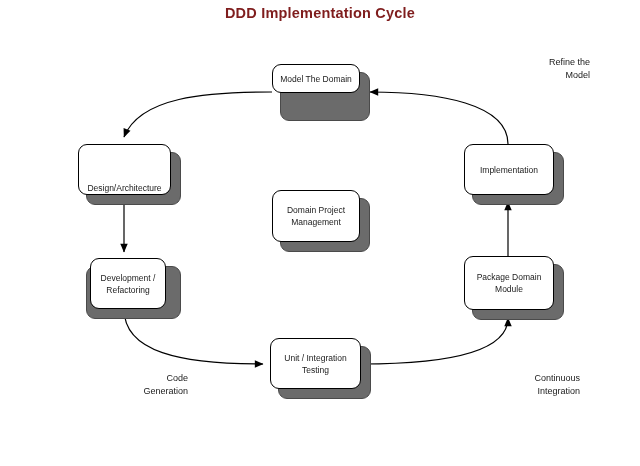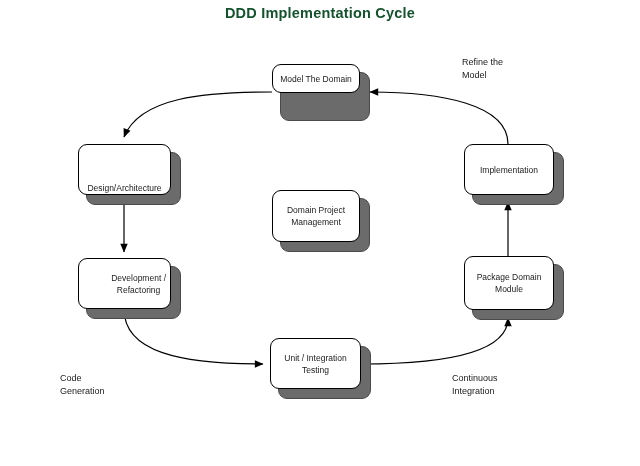--- a/index.html
+++ b/index.html
@@ -29,21 +29,21 @@
   }
   .diagram-title {
     position: absolute;
     left: 0;
     top: 5px;
     width: 640px;
     text-align: center;
     font-size: 14.5px;
     font-weight: bold;
     letter-spacing: 0.2px;
-    color: #14532d;
+    color: #7f1d1d;
   }
   
   .node {
     position: absolute;
     box-sizing: border-box;
     background: #ffffff;
     border: 1.4px solid #000000;
     border-radius: 9px;
     display: flex;
     align-items: center;
@@ -61,21 +61,21 @@
   }
   .node-shadow {
     position: absolute;
     background: #6b6b6b;
     border: 1px solid #4a4a4a;
     border-radius: 9px;
     z-index: 2;
   }
   .caption {
     position: absolute;
-    text-align: left;
+    text-align: right;
     font-size: 9px;
     line-height: 13px;
     color: #1a1a1a;
     white-space: pre-line;
     z-index: 4;
   }
 </style>
 </head>
 <body>
 
@@ -127,21 +127,21 @@
   <div class="node-shadow" style="left:280px; top:198px; width:88px; height:52px;"></div>
 
   <div class="node" style="left:272px; top:64px; width:88px; height:29px;">
     <span class="node-label">Model The Domain</span>
   </div>
 
   <div class="node" style="left:78px; top:144px; width:93px; height:51px;align-items:flex-end;">
     <span class="node-label">Design/Architecture</span>
   </div>
 
-  <div class="node" style="left:78px; top:258px; width:93px; height:51px;justify-content:flex-end;">
+  <div class="node" style="left:90px; top:258px; width:76px; height:51px;">
     <span class="node-label">Development /
 Refactoring</span>
   </div>
 
   <div class="node" style="left:270px; top:338px; width:91px; height:51px;">
     <span class="node-label">Unit / Integration
 Testing</span>
   </div>
 
   <div class="node" style="left:464px; top:144px; width:90px; height:51px;">

